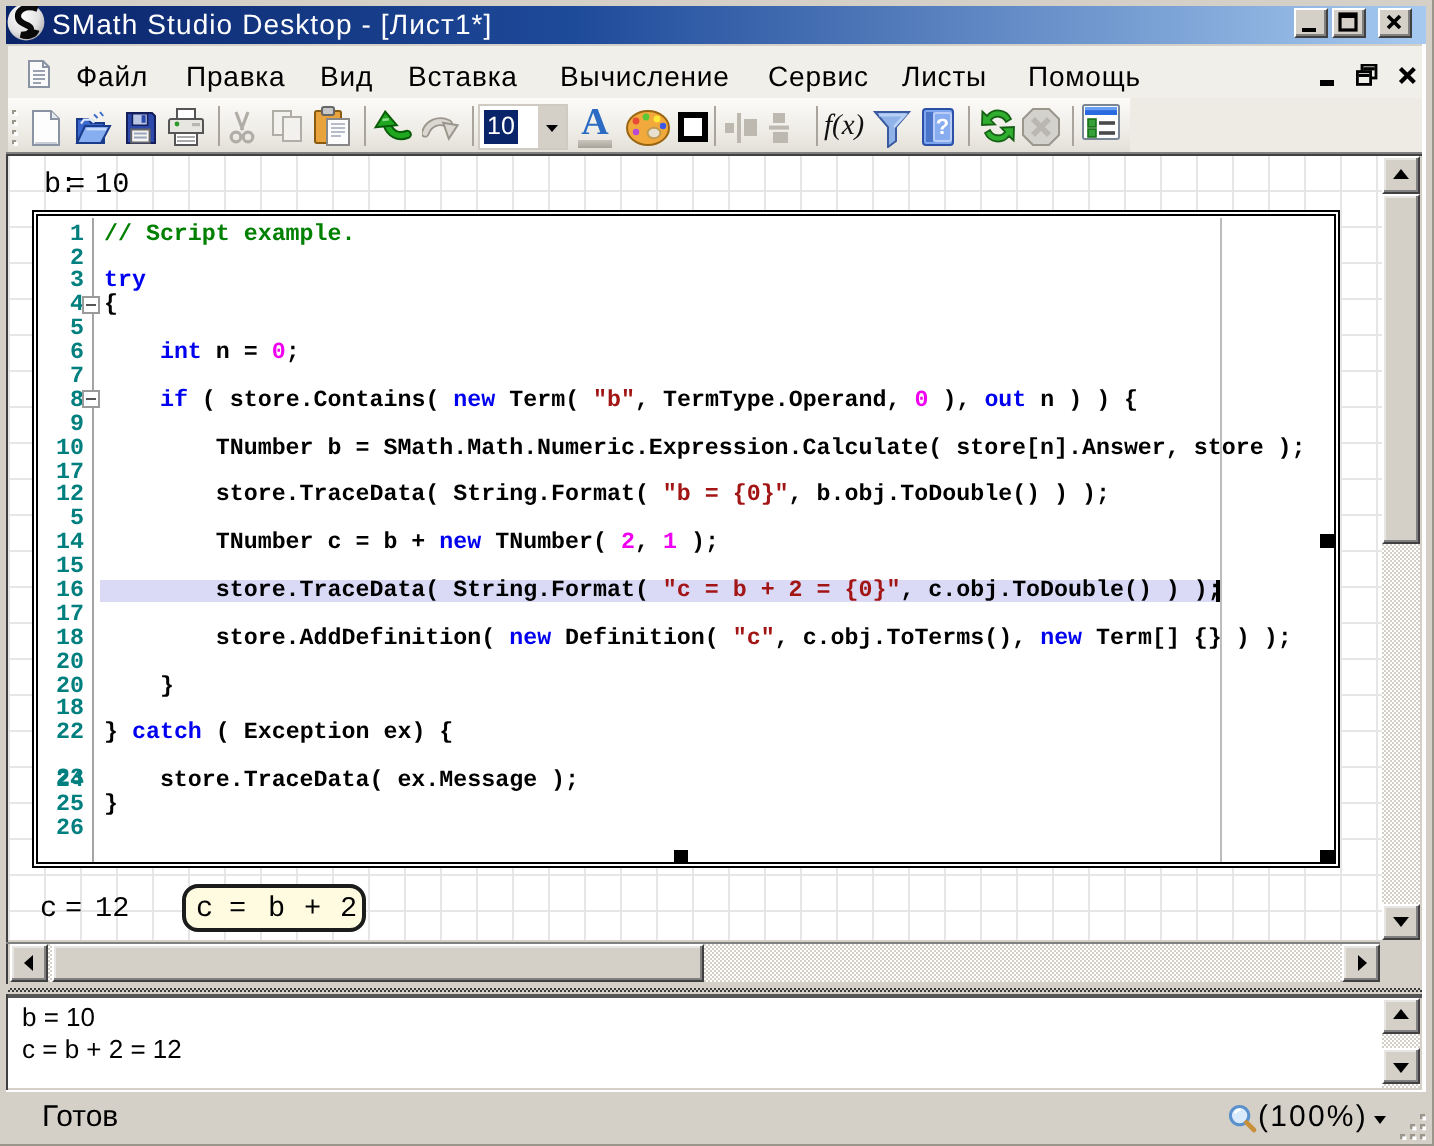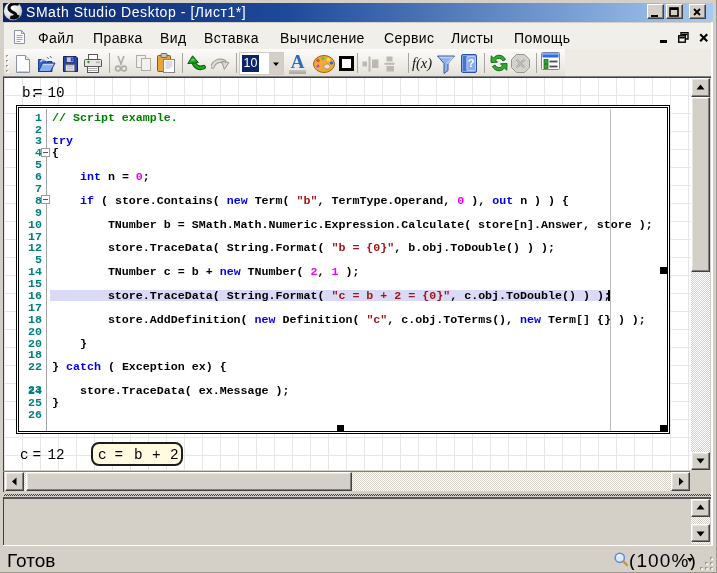--- a/index.html
+++ b/index.html
@@ -357,37 +357,38 @@
  <div class="abs sbtn" style="left:26px;top:472px;width:326px;height:19px"></div>
  <div class="abs sbtn" style="left:671px;top:472px;width:19px;height:19px"><svg width="17" height="17">
         <path d="M7 4.5 L11.5 8.5 L7 12.5 Z" fill="#000"></path>
       </svg></div>
  <div class="abs" style="left:690px;top:471px;width:21px;height:21px;background:#d4d0c8"></div>
 
  <div class="abs" id="splitter"></div>
  <div class="abs" id="splitdots"></div>
 
  <div class="abs" id="outedge"></div>
+ <div class="abs" id="outpanel">b = 10<br>c = b + 2 = 12</div>
  <div class="abs dither" style="left:691px;top:499px;width:19px;height:45px"></div>
  <div class="abs sbtn" style="left:691px;top:499px;width:19px;height:18px"><svg width="17" height="16">
         <path d="M8.5 4.5 L12.5 9.5 L4.5 9.5 Z" fill="#000"></path>
       </svg></div>
  <div class="abs sbtn" style="left:691px;top:524px;width:19px;height:18px"><svg width="17" height="16">
         <path d="M8.5 11.5 L12.5 6.5 L4.5 6.5 Z" fill="#000"></path>
       </svg></div>
 
  <div class="abs" id="statusline"></div>
  <div class="abs" id="status"></div>
- <div class="abs" style="left:7px;top:550px;font-size:19px">Готов</div>
+ <div class="abs" style="left:21px;top:550px;font-size:15px">Готов</div>
  <svg class="abs" id="zoomicon" style="left:613px;top:551px" width="17" height="17">
       <circle cx="6.8" cy="6.8" r="4.6" fill="#d8eafc" stroke="#5a90cc" stroke-width="1.5"></circle>
       <path d="M4.4 5.6 a3 3 0 0 1 3 -1.7" stroke="#fff" stroke-width="1.2" fill="none"></path>
       <path d="M10.2 10.2 L14 14" stroke="#c89038" stroke-width="2.3" stroke-linecap="round"></path>
     </svg>
- <div class="abs" style="left:629px;top:550px;font-size:19px;letter-spacing:1.1px">(100%)</div>
+ <div class="abs" style="left:629px;top:550px;font-size:15px;letter-spacing:1.1px">(100%)</div>
  <div class="abs" style="left:687px;top:558px;width:0;height:0;border:3.5px solid transparent;border-top:4px solid #000"></div>
  <svg class="abs" id="grip" style="left:700px;top:557px" width="14" height="14">
       <g fill="#9a968c">
         <rect x="10" y="10" width="2.5" height="2.5"></rect>
         <rect x="10" y="5" width="2.5" height="2.5"></rect>
         <rect x="10" y="0" width="2.5" height="2.5"></rect>
         <rect x="5" y="10" width="2.5" height="2.5"></rect>
         <rect x="5" y="5" width="2.5" height="2.5"></rect>
         <rect x="0" y="10" width="2.5" height="2.5"></rect>
       </g>

